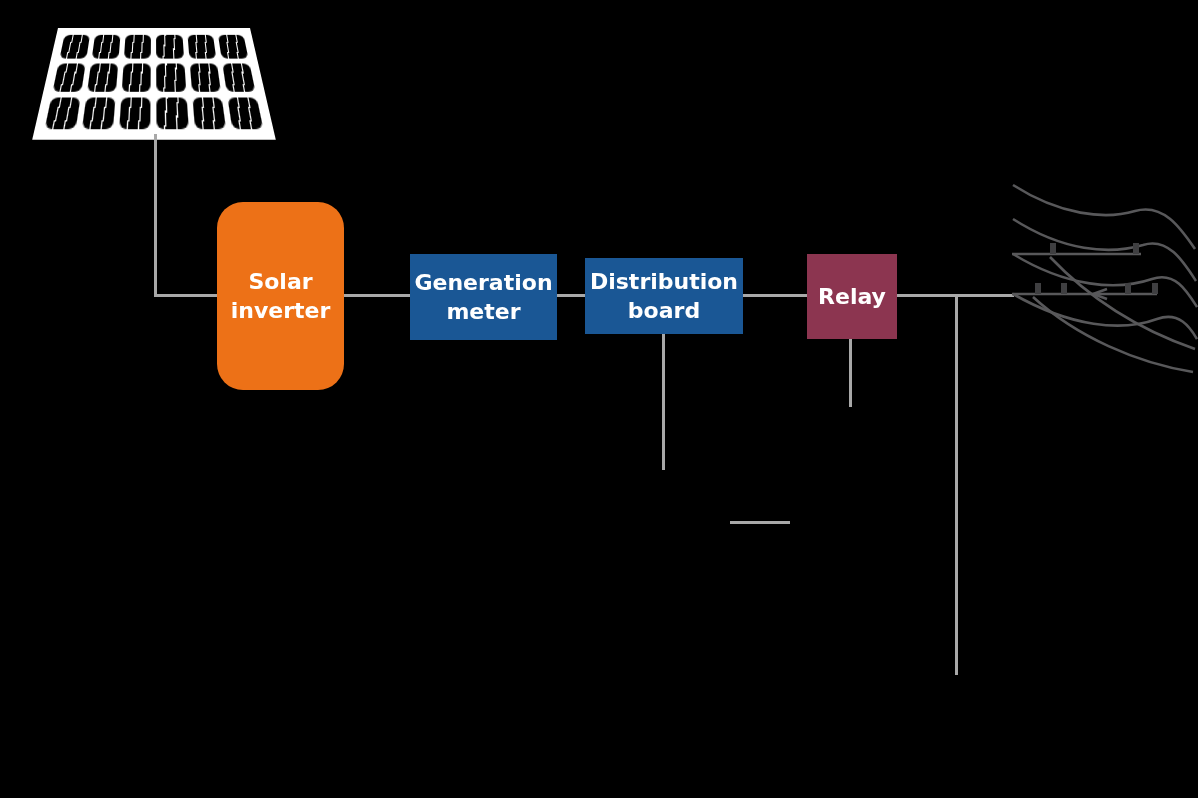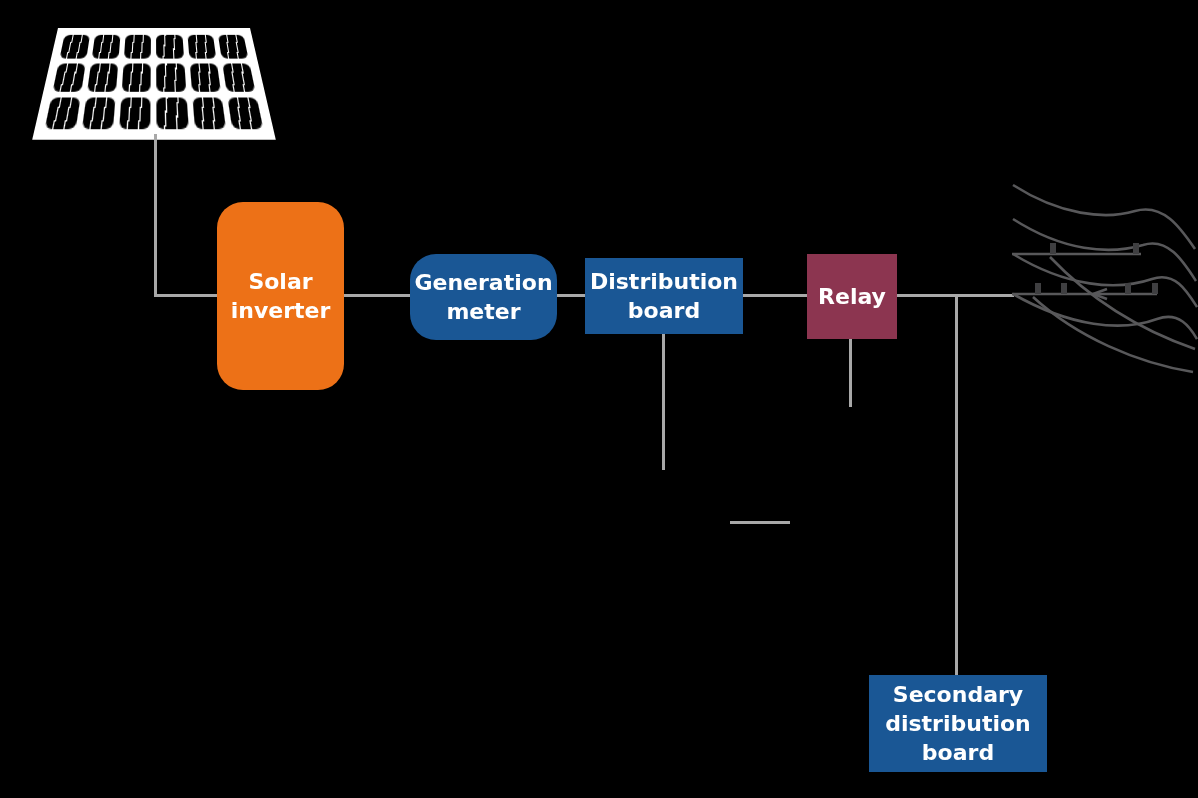--- a/index.html
+++ b/index.html
@@ -25,21 +25,21 @@
     line-height: 1.32;
     box-sizing: border-box;
     padding: 4px 8px;
   }
   .orange  { background: #ED7117; }
   .blue    { background: #1A5795; }
   .maroon  { background: #8C3550; }
   .rounded { border-radius: 26px; }
 
   #node-solar-inverter    { left: 217px; top: 202px; width: 127px; height: 188px; }
-  #node-generation-meter  { left: 410px; top: 254px; width: 147px; height: 86px; border-radius: 26px; }
+  #node-generation-meter  { left: 410px; top: 254px; width: 147px; height: 86px; }
   #node-distribution-board{ left: 585px; top: 258px; width: 158px; height: 76px; }
   #node-relay             { left: 807px; top: 254px; width: 90px;  height: 85px; }
   #node-battery-inverter  { left: 600px; top: 470px; width: 130px; height: 110px; border-radius: 24px; }
   #node-secondary-distribution-board { left: 869px; top: 675px; width: 178px; height: 97px; }
 
   
   .line {
     position: absolute;
     background: #A8A8A8;
   }
@@ -143,23 +143,20 @@
 
   <div class="node blue" id="node-distribution-board">
     <span>Distribution board</span>
   </div>
 
   <div class="node maroon" id="node-relay">
     <span>Relay</span>
   </div>
 
 
-  <div class="node blue" id="node-secondary-distribution-board">
-    <span>Secondary distribution board</span>
-  </div>
 
   <div id="power-lines">
     <svg viewBox="0 0 193 205" xmlns="http://www.w3.org/2000/svg">
 
       <path d="M8,10 C55,40 100,45 130,36 C158,28 175,52 190,74"></path>
       <path d="M8,44 C58,76 104,80 138,70 C163,62 178,86 191,106"></path>
       <path d="M8,79 C62,112 112,116 147,104 C170,96 182,116 192,132"></path>
       <path d="M8,119 C66,152 117,157 152,144 C174,136 185,152 192,164"></path>
       <path d="M45,82 C85,124 135,155 190,174"></path>
       <path d="M28,122 C72,162 132,188 188,197"></path>

